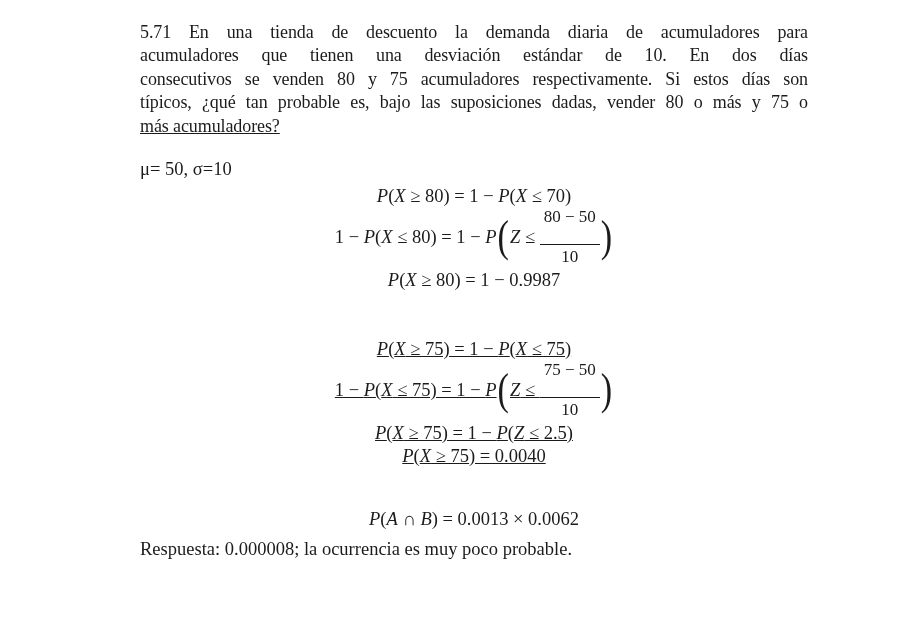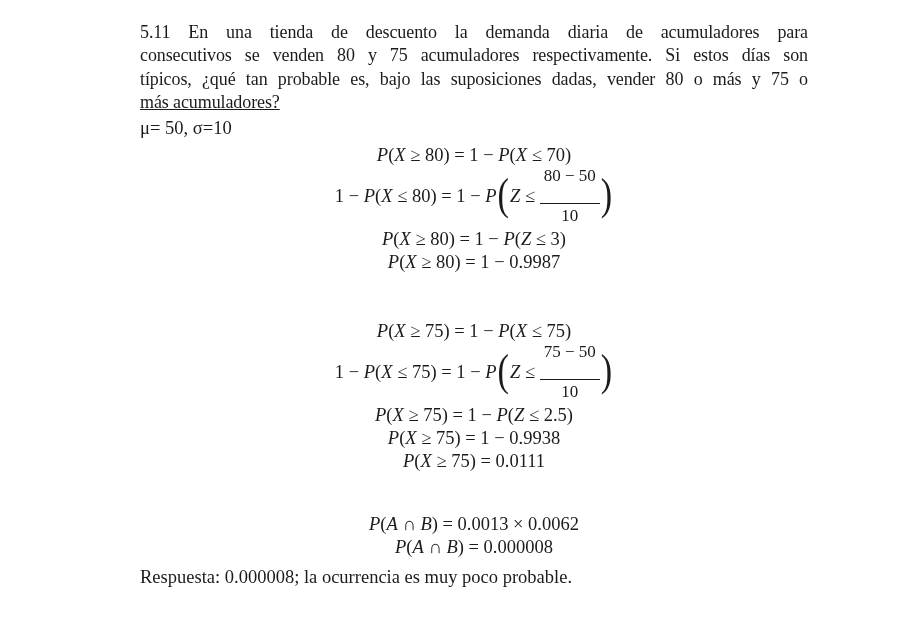--- a/index.html
+++ b/index.html
@@ -31,31 +31,31 @@
     text-align: justify;
     text-align-last: justify;
     white-space: normal;
   }
   .problem-line.last-line {
     text-align-last: left;
     text-decoration: underline;
   }
   
   .params {
-    margin-top: 2px;
+    margin-top: 20px;
     font-size: 18.5px;
     line-height: 23px;
     text-align: left;
   }
   
   .eq-block {
     text-align: center;
   }
   .eq-block-1 { margin-top: 4px; }
-  .eq-block-2 { margin-top: 46px; }
+  .eq-block-2 { margin-top: 46px; text-decoration: underline; }
   .eq-block-3 { margin-top: 40px; }
   .eq-line {
     font-size: 18.5px;
     line-height: 23px;
   }
   .eq-line-frac {
     line-height: normal;
     margin: 1px 0;
   }
   .mvar { font-style: italic; }
@@ -96,48 +96,46 @@
     text-align: left;
   }
 </style>
 </head>
 <body>
 
 <div class="page">
   <div class="content">
 
     <div class="problem">
-      <div class="problem-line">5.11 En una tienda de descuento la demanda diaria de acumuladores para</div>
+      <div class="problem-line">5.71 En una tienda de descuento la demanda diaria de acumuladores para</div>
+      <div class="problem-line">acumuladores que tienen una desviación estándar de 10. En dos días</div>
       <div class="problem-line">consecutivos se venden 80 y 75 acumuladores respectivamente. Si estos días son</div>
       <div class="problem-line">típicos, ¿qué tan probable es, bajo las suposiciones dadas, vender 80 o más y 75 o</div>
       <div class="problem-line last-line">más acumuladores?</div>
     </div>
 
     <div class="params">μ= 50, σ=10</div>
 
     <div class="eq-block eq-block-1">
       <div class="eq-line"><span class="mvar">P</span><span>(</span><span class="mvar">X</span><span> ≥ 80) = 1 − </span><span class="mvar">P</span><span>(</span><span class="mvar">X</span><span> ≤ 70)</span></div>
       <div class="eq-line eq-line-frac">
         <span><span>1 − </span><span class="mvar">P</span><span>(</span><span class="mvar">X</span><span> ≤ 80) = 1 − </span><span class="mvar">P</span></span><span class="bigparen">(</span><span><span class="mvar">Z</span><span> ≤ </span></span><span class="frac"><span class="num"><span>80 − 50</span></span><span class="den"><span>10</span></span></span><span class="bigparen">)</span>
       </div>
-      <div class="eq-line"><span class="mvar">P</span><span>(</span><span class="mvar">X</span><span> ≥ 80) = 1 − </span><span class="mvar">P</span><span>(</span><span class="mvar">Z</span><span> ≤ 3)</span></div>
       <div class="eq-line"><span class="mvar">P</span><span>(</span><span class="mvar">X</span><span> ≥ 80) = 1 − 0.9987</span></div>
     </div>
 
     <div class="eq-block eq-block-2">
       <div class="eq-line"><span class="mvar">P</span><span>(</span><span class="mvar">X</span><span> ≥ 75) = 1 − </span><span class="mvar">P</span><span>(</span><span class="mvar">X</span><span> ≤ 75)</span></div>
       <div class="eq-line eq-line-frac">
         <span><span>1 − </span><span class="mvar">P</span><span>(</span><span class="mvar">X</span><span> ≤ 75) = 1 − </span><span class="mvar">P</span></span><span class="bigparen">(</span><span><span class="mvar">Z</span><span> ≤ </span></span><span class="frac"><span class="num"><span>75 − 50</span></span><span class="den"><span>10</span></span></span><span class="bigparen">)</span>
       </div>
       <div class="eq-line"><span class="mvar">P</span><span>(</span><span class="mvar">X</span><span> ≥ 75) = 1 − </span><span class="mvar">P</span><span>(</span><span class="mvar">Z</span><span> ≤ 2.5)</span></div>
-      <div class="eq-line"><span class="mvar">P</span><span>(</span><span class="mvar">X</span><span> ≥ 75) = 1 − 0.9938</span></div>
-      <div class="eq-line"><span class="mvar">P</span><span>(</span><span class="mvar">X</span><span> ≥ 75) = 0.0111</span></div>
+      <div class="eq-line"><span class="mvar">P</span><span>(</span><span class="mvar">X</span><span> ≥ 75) = 0.0040</span></div>
     </div>
 
     <div class="eq-block eq-block-3">
       <div class="eq-line"><span class="mvar">P</span><span>(</span><span class="mvar">A</span><span> ∩ </span><span class="mvar">B</span><span>) = 0.0013 × 0.0062</span></div>
-      <div class="eq-line"><span class="mvar">P</span><span>(</span><span class="mvar">A</span><span> ∩ </span><span class="mvar">B</span><span>) = 0.000008</span></div>
     </div>
 
     <div class="answer">Respuesta: 0.000008; la ocurrencia es muy poco probable.</div>
 
   </div>
 </div>
 
 </body></html>

